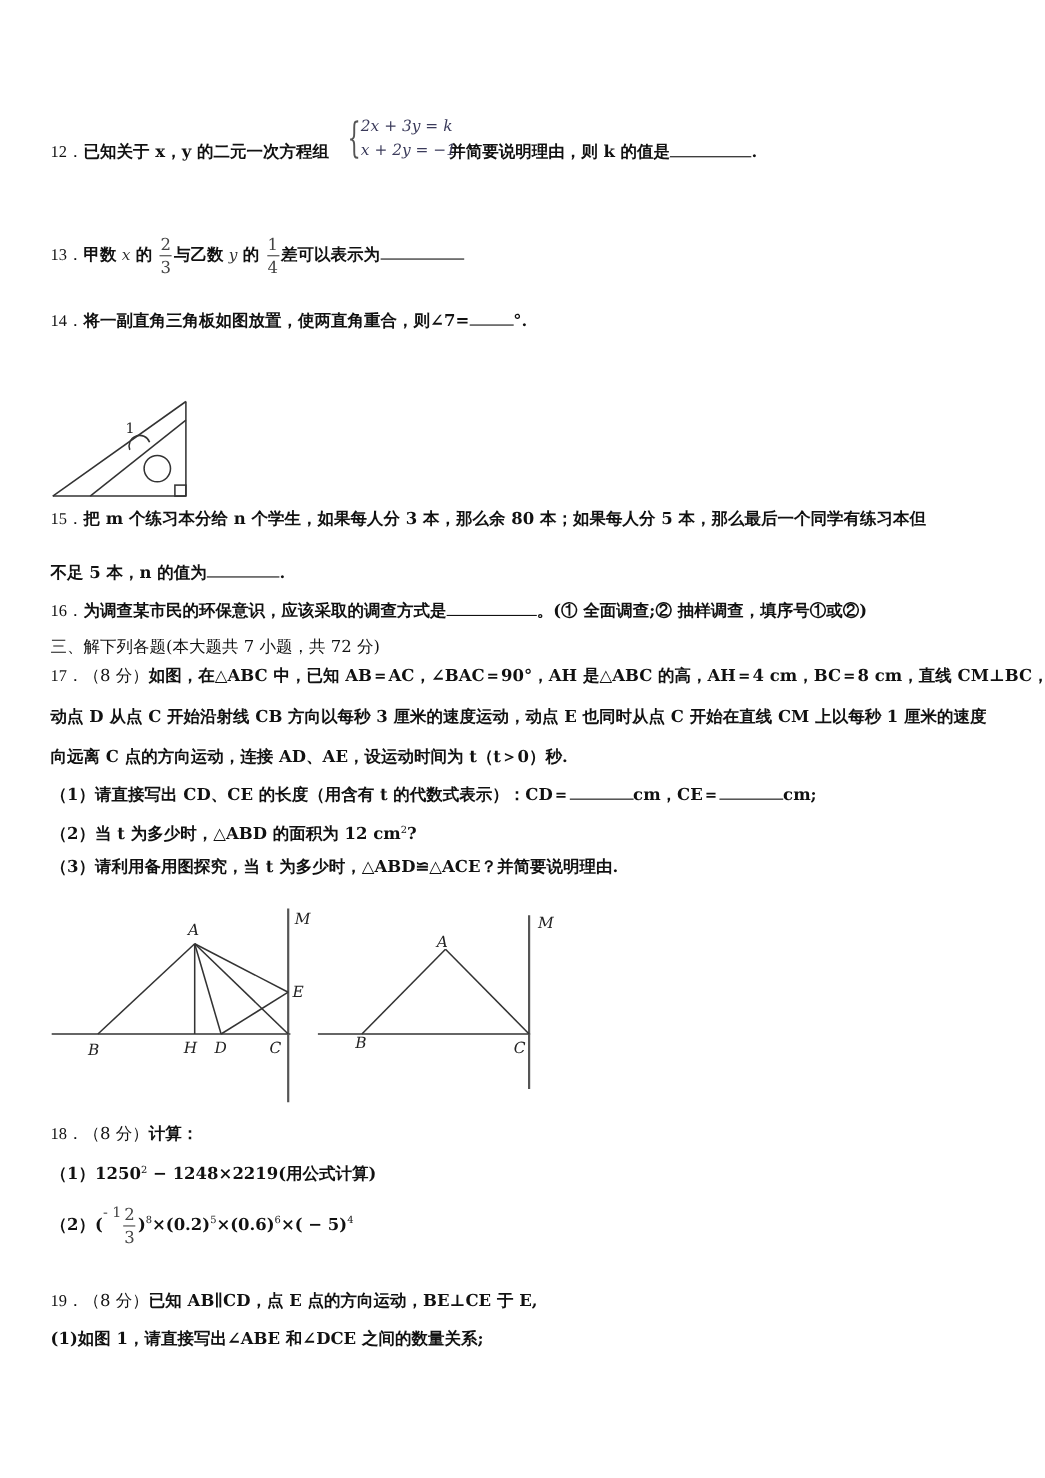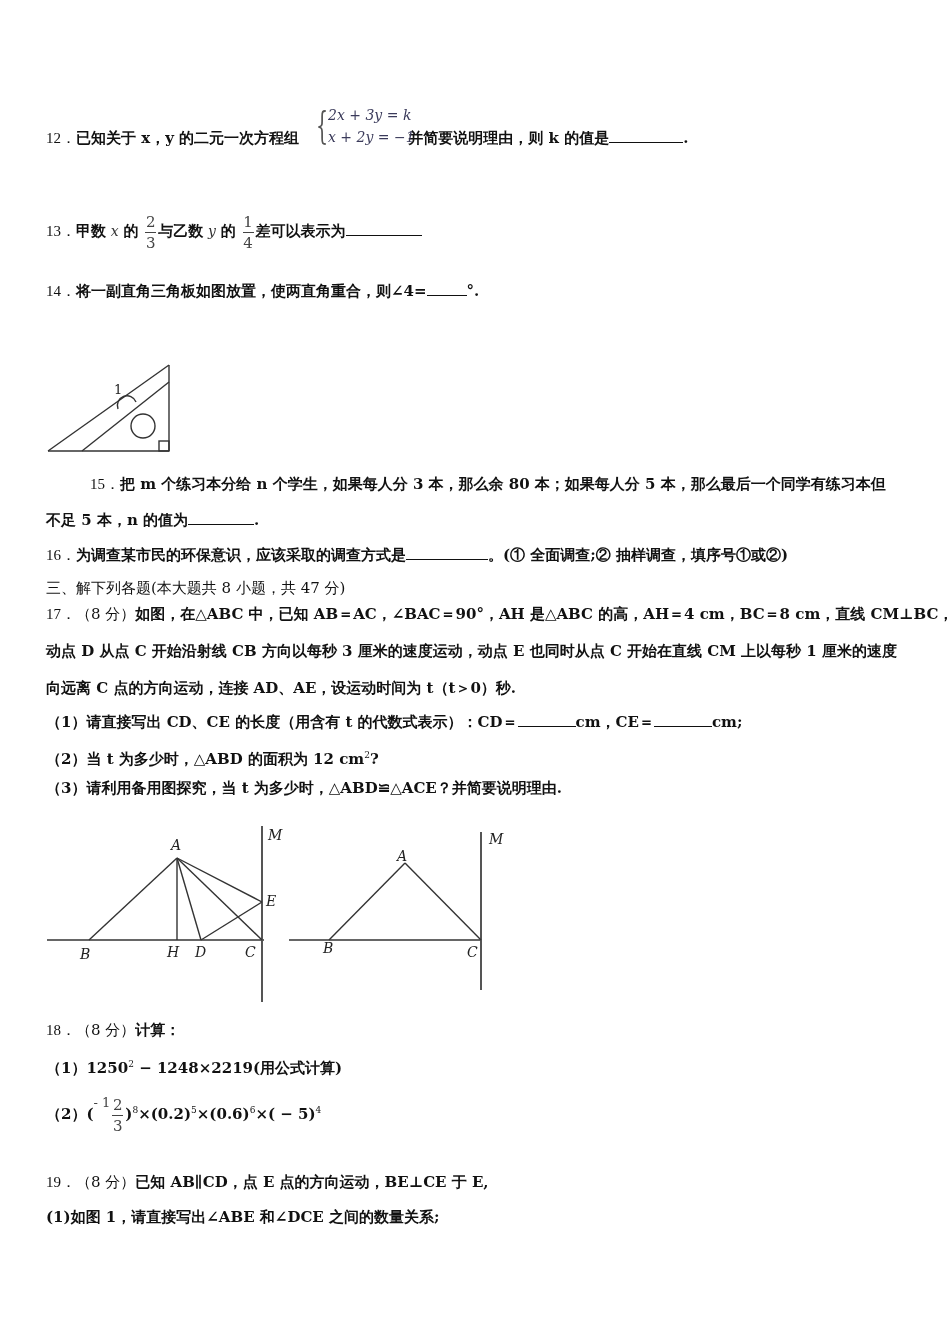--- a/index.html
+++ b/index.html
@@ -43,49 +43,49 @@
   <span class="math">y</span>
   <span class="b">的</span>
   <span class="frac">
       <span>1</span>
       <span class="bar"></span>
       <span>4</span>
     </span><span class="b">差可以表示为</span><span class="blank" style="width:76px;"></span>
 </div>
 
 <div class="line" style="top:281px;">
-  <span class="num">14．</span><span class="b">将一副直角三角板如图放置，使两直角重合，则∠4=</span><span class="blank" style="width:40px;"></span><span class="b">°.</span>
+  <span class="num">14．</span><span class="b">将一副直角三角板如图放置，使两直角重合，则∠7=</span><span class="blank" style="width:40px;"></span><span class="b">°.</span>
 </div>
 
 <svg style="left:44px; top:360px;" width="130" height="95" viewBox="0 0 130 95">
   <g stroke="#333" stroke-width="1.4" fill="none">
     <line x1="4" y1="91" x2="125" y2="91"></line>
     <line x1="125" y1="91" x2="125" y2="5"></line>
     <line x1="4" y1="91" x2="125" y2="5"></line>
     <line x1="38" y1="91" x2="125" y2="22"></line>
     <rect x="115" y="81" width="10" height="10"></rect>
     <circle cx="99" cy="66" r="12"></circle>
     <path d="M 74 49 A 8 8 0 0 1 92 42"></path>
   </g>
   <text x="70" y="34" style="font-style:normal;font-size:13px;">1</text>
 </svg>
 
-<div class="line" style="top:474px;margin-left:44px;">
+<div class="line" style="top:461px;">
   <span class="num">15．</span><span class="b">把 m 个练习本分给 n 个学生，如果每人分 3 本，那么余 80 本；如果每人分 5 本，那么最后一个同学有练习本但</span>
 </div>
 <div class="line" style="top:510px;">
   <span class="b">不足 5 本，n 的值为</span><span class="blank" style="width:66px;"></span><span class="b">.</span>
 </div>
 
 <div class="line" style="top:545px;">
   <span class="num">16．</span><span class="b">为调查某市民的环保意识，应该采取的调查方式是</span><span class="blank" style="width:82px;"></span><span class="b">。(① 全面调查;② 抽样调查，填序号①或②)</span>
 </div>
 
 <div class="line" style="top:578px;">
-  <span>三、解下列各题(本大题共 8 小题，共 47 分)</span>
+  <span>三、解下列各题(本大题共 7 小题，共 72 分)</span>
 </div>
 
 <div class="line" style="top:604px;">
   <span class="num">17．</span><span>（8 分）</span><span class="b">如图，在△ABC 中，已知 AB＝AC，∠BAC＝90°，AH 是△ABC 的高，AH＝4 cm，BC＝8 cm，直线 CM⊥BC，</span>
 </div>
 <div class="line" style="top:641px;">
   <span class="b">动点 D 从点 C 开始沿射线 CB 方向以每秒 3 厘米的速度运动，动点 E 也同时从点 C 开始在直线 CM 上以每秒 1 厘米的速度</span>
 </div>
 <div class="line" style="top:678px;">
   <span class="b">向远离 C 点的方向运动，连接 AD、AE，设运动时间为 t（t＞0）秒.</span>

